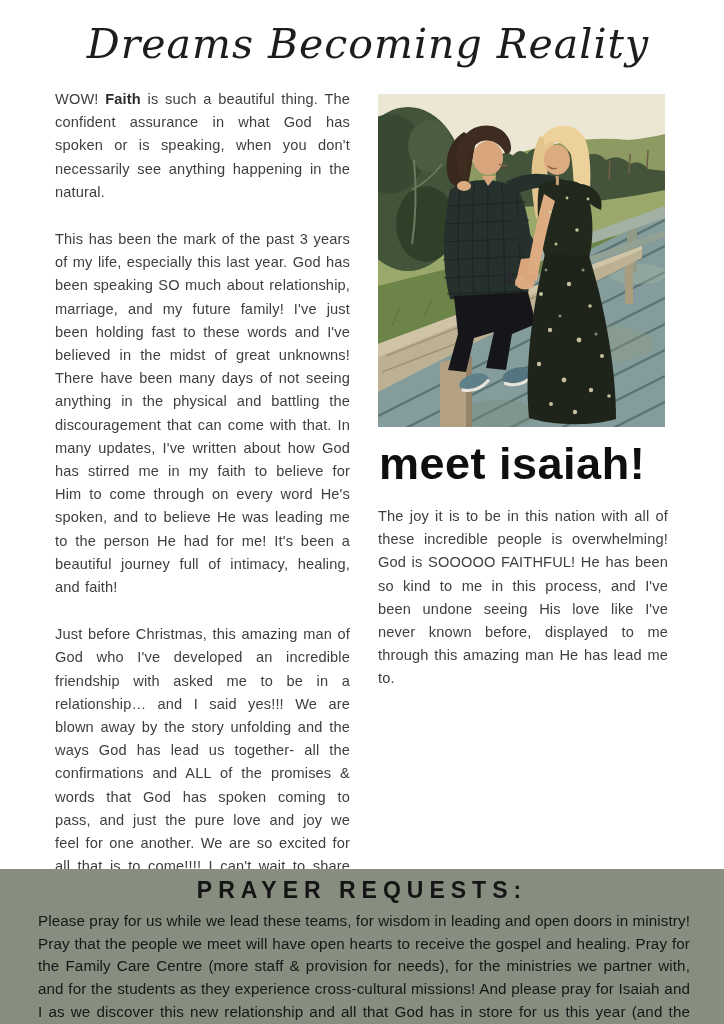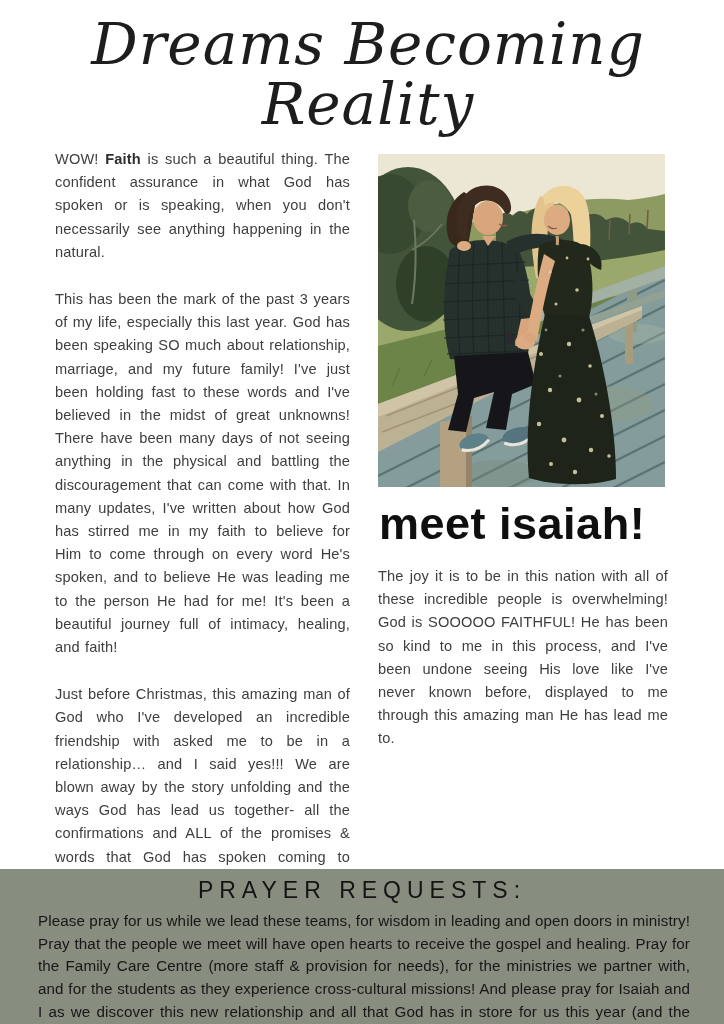--- a/index.html
+++ b/index.html
@@ -11,21 +11,21 @@
     overflow:hidden;
   }
   .page { width:724px; height:1024px; position:relative; }
 
   .page-title {
     margin:14px 0 0 12px;
     text-align:center;
     font-family:"DejaVu Serif", serif;
     font-style:italic;
     font-weight:500;
-    font-size:58px;
+    font-size:41px;
     line-height:60px;
     letter-spacing:1px;
     color:#1d1d1d;
   }
 
   .columns {
     display:flex;
     margin:14px 36px 0 55px;
     gap:28px;
   }
@@ -63,21 +63,21 @@
     position:absolute;
     left:0; top:855px;
     width:724px; height:169px;
     background:#878d7f;
   }
   .prayer-heading {
     margin:7px 0 0 0;
     text-align:center;
     font-size:23px;
     line-height:28px;
-    font-weight:400;
+    font-weight:700;
     letter-spacing:6px;
     color:#141414;
   }
   .prayer-body {
     margin:6px 34px 0 38px;
     font-size:15.2px;
     line-height:22.7px;
     letter-spacing:0.1px;
     text-align:justify;
     color:#171717;

